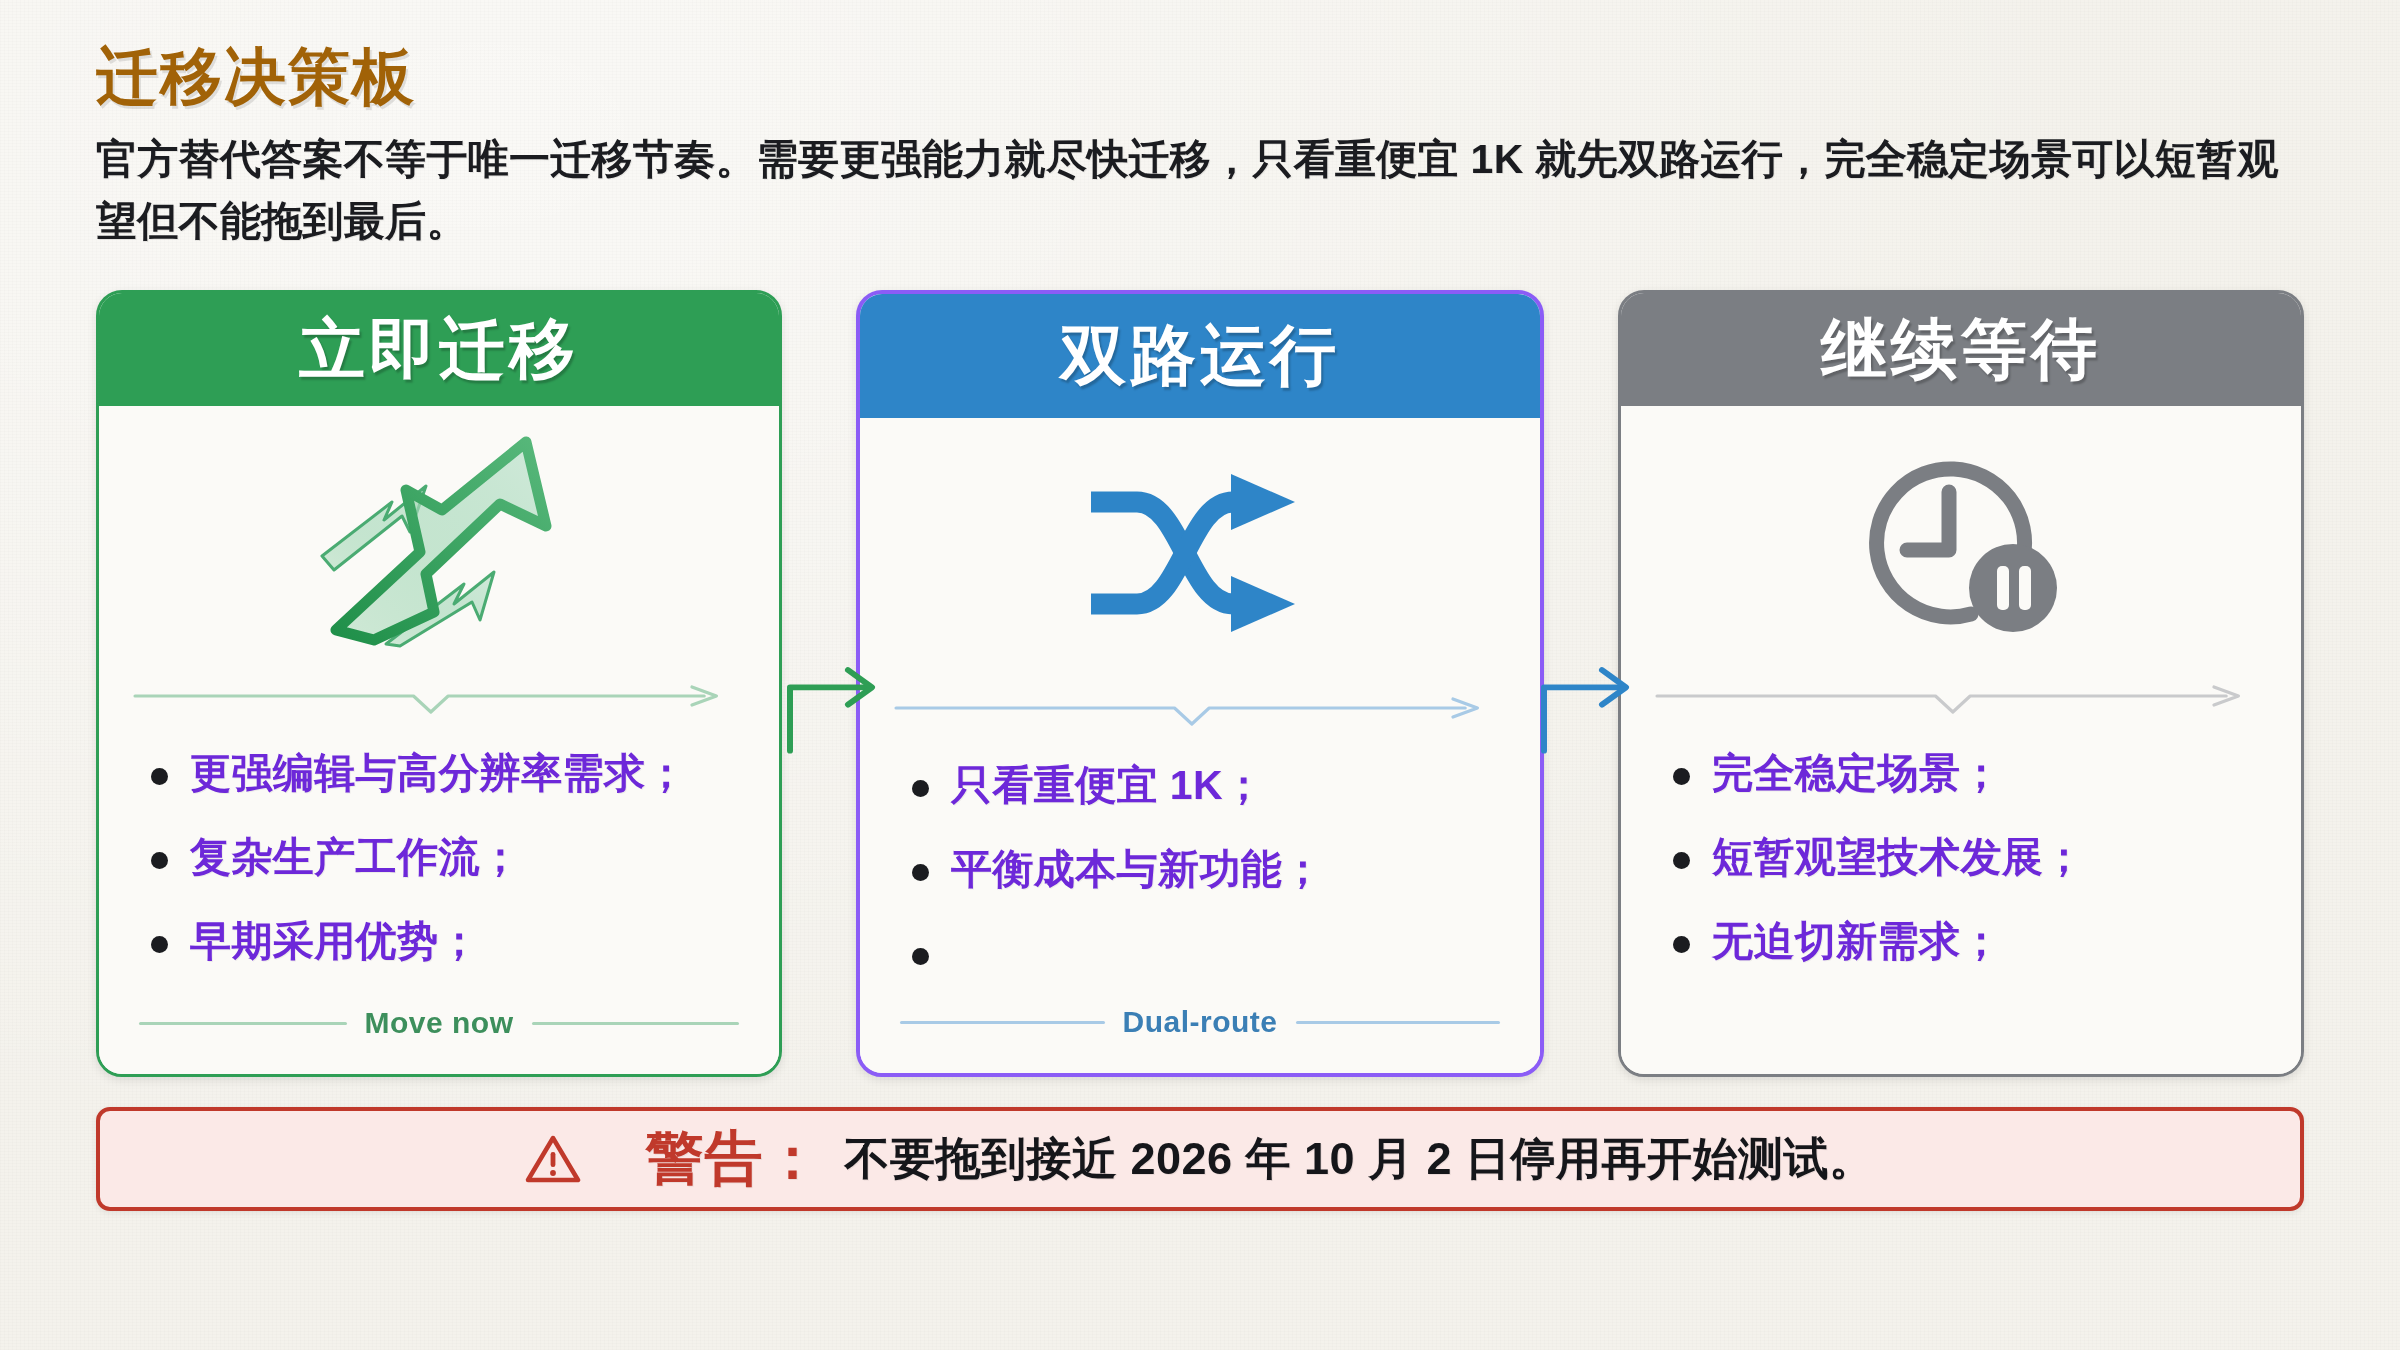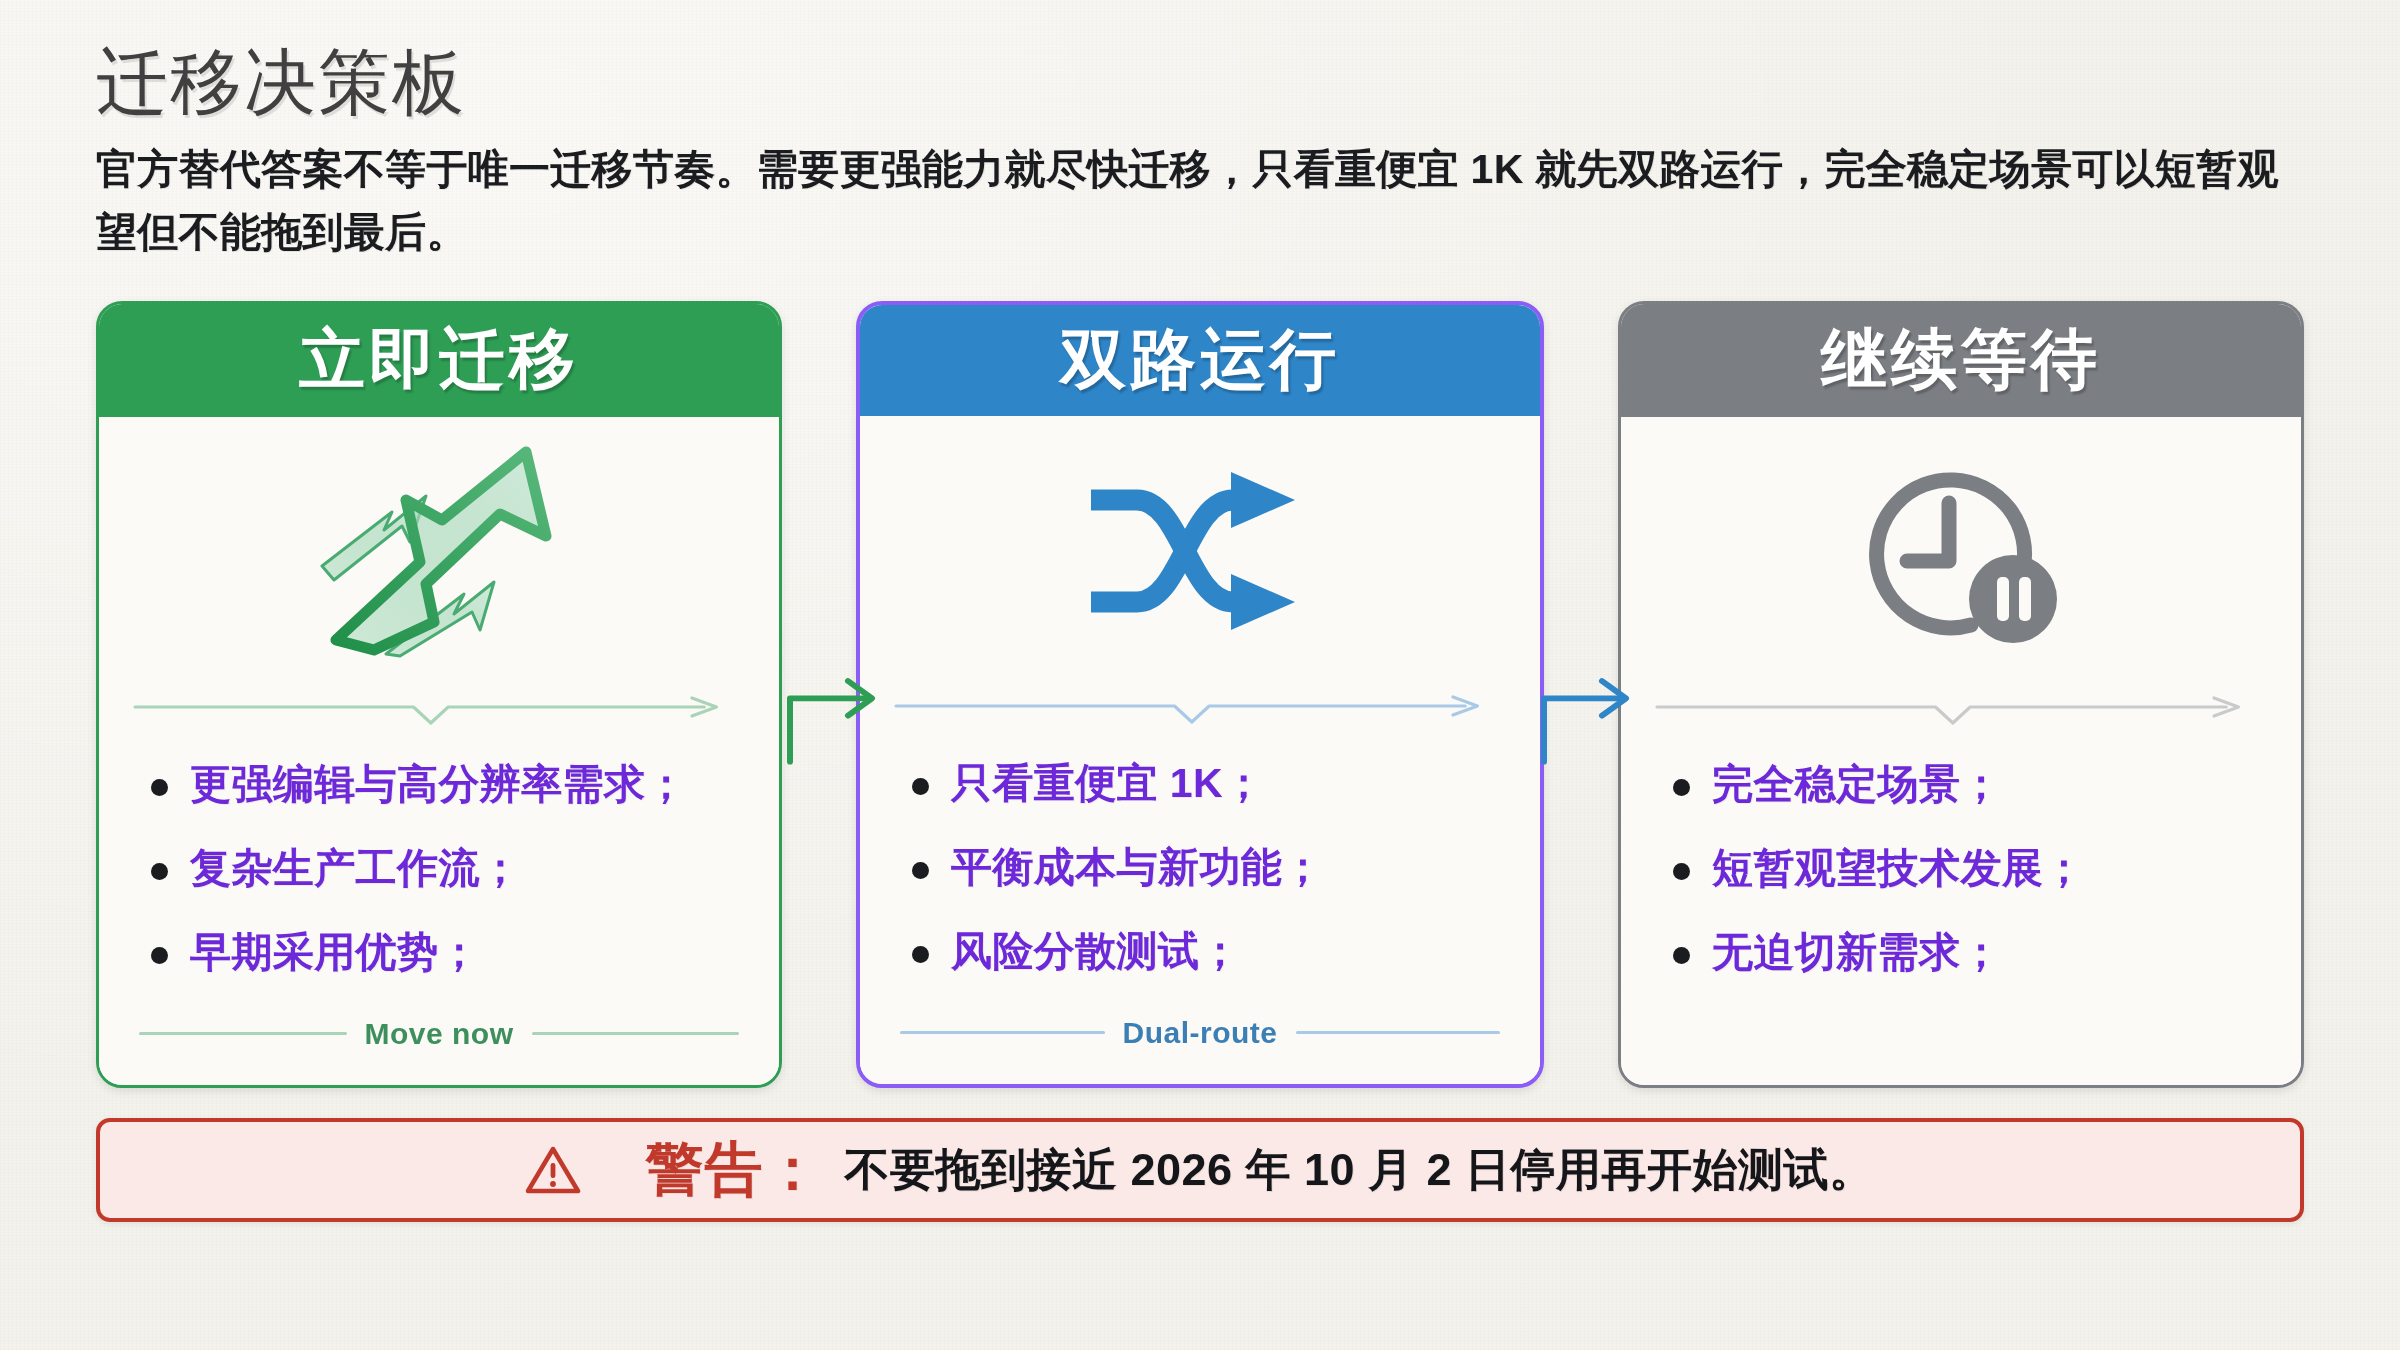--- a/index.html
+++ b/index.html
@@ -15,21 +15,21 @@
     content:"";position:absolute;inset:0;pointer-events:none;z-index:0;
     background-image:
       repeating-linear-gradient(0deg, rgba(0,0,0,.012) 0 1px, rgba(255,255,255,.012) 1px 3px),
       repeating-linear-gradient(90deg, rgba(0,0,0,.010) 0 1px, rgba(255,255,255,.010) 1px 4px),
       radial-gradient(ellipse at 20% 10%, rgba(255,255,255,.55), rgba(0,0,0,0) 60%);
   }
   .page { position:relative; z-index:1; padding:44px 96px 0 96px; }
 
   
   .title{
-    font-size:72px; font-weight:400; letter-spacing:2px; color:#404040;
+    font-size:62px; font-weight:700; letter-spacing:2px; color:#a16207;
     line-height:1.06; text-shadow:2px 3px 0 rgba(0,0,0,.10);
   }
   .subtitle{
     margin-top:18px; font-size:41px; font-weight:700; color:#1b1c20;
     line-height:1.52; max-width:2210px; letter-spacing:.3px;
     text-shadow:1px 1px 0 rgba(0,0,0,.07);
   }
 
   
   .cards{
@@ -202,21 +202,20 @@
           <div class="bullet">
             <span class="dot"></span>
             <span>只看重便宜 1K；</span>
           </div>
           <div class="bullet">
             <span class="dot"></span>
             <span>平衡成本与新功能；</span>
           </div>
           <div class="bullet">
             <span class="dot"></span>
-            <span>风险分散测试；</span>
           </div>
         </div>
         <div class="card-foot">
           <span class="rule"></span>
           <span class="ftxt">Dual-route</span>
           <span class="rule"></span>
         </div>
       </div>
     </div>
 

